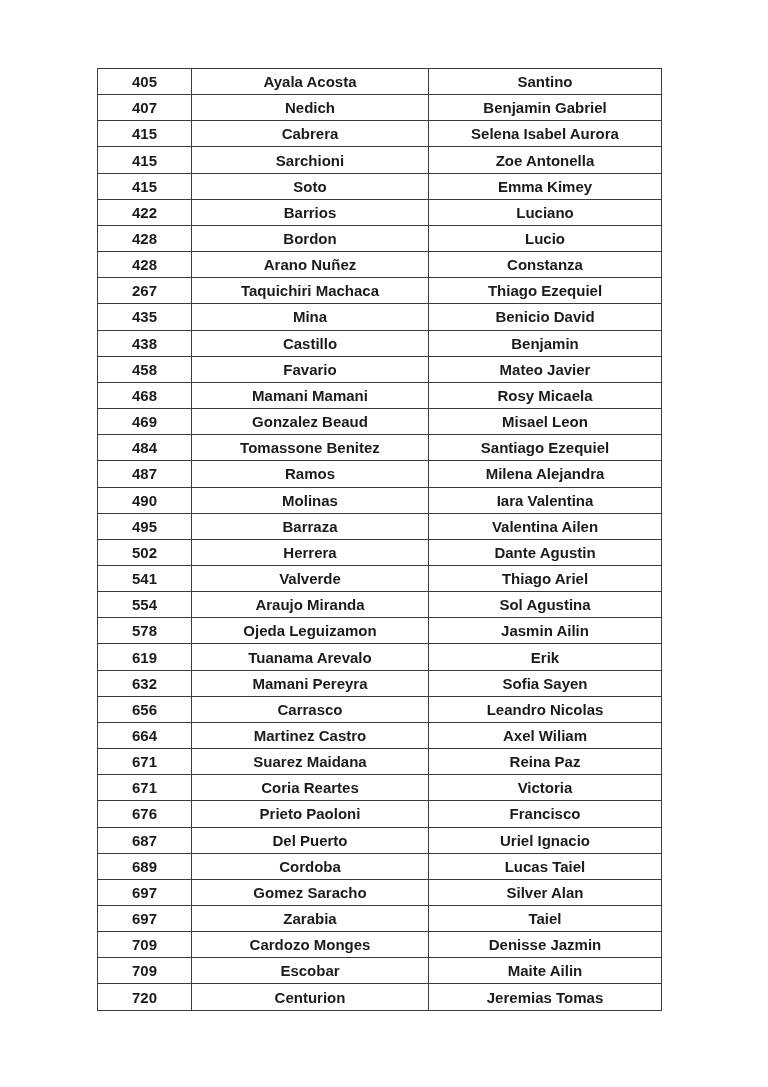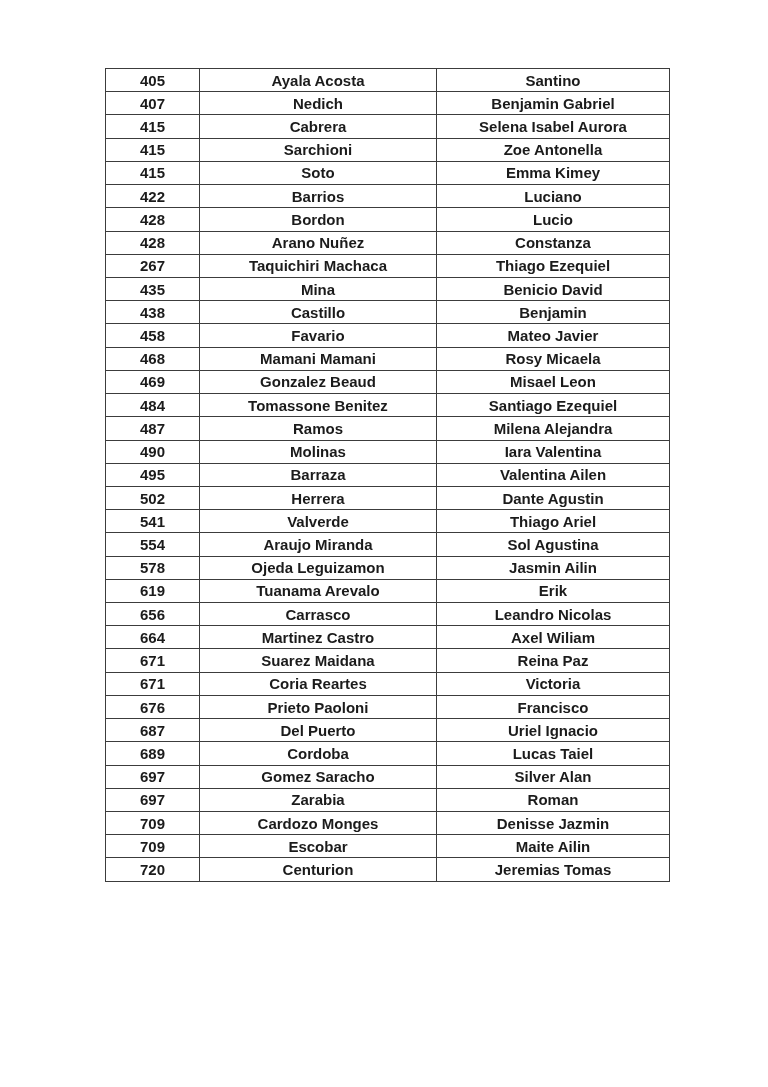--- a/index.html
+++ b/index.html
@@ -14,24 +14,24 @@
     font-family: "Liberation Sans", sans-serif;
   }
   .page {
     position: relative;
     width: 768px;
     height: 1087px;
     background: #ffffff;
   }
   table.roster {
     position: absolute;
-    left: 105px;
+    left: 97px;
     top: 68px;
     width: 564px;
-    height: 814px;
+    height: 943px;
     border-collapse: collapse;
     table-layout: fixed;
   }
   table.roster td {
     border: 1.5px solid #3c3c3c;
     padding: 0 4px;
     text-align: center;
     vertical-align: middle;
     font-family: "Liberation Sans", sans-serif;
     font-weight: 700;
@@ -164,20 +164,25 @@
           <td>578</td>
           <td>Ojeda Leguizamon</td>
           <td>Jasmin Ailin</td>
         </tr>
         <tr>
           <td>619</td>
           <td>Tuanama Arevalo</td>
           <td>Erik</td>
         </tr>
         <tr>
+          <td>632</td>
+          <td>Mamani Pereyra</td>
+          <td>Sofia Sayen</td>
+        </tr>
+        <tr>
           <td>656</td>
           <td>Carrasco</td>
           <td>Leandro Nicolas</td>
         </tr>
         <tr>
           <td>664</td>
           <td>Martinez Castro</td>
           <td>Axel Wiliam</td>
         </tr>
         <tr>
@@ -206,21 +211,21 @@
           <td>Lucas Taiel</td>
         </tr>
         <tr>
           <td>697</td>
           <td>Gomez Saracho</td>
           <td>Silver Alan</td>
         </tr>
         <tr>
           <td>697</td>
           <td>Zarabia</td>
-          <td>Roman</td>
+          <td>Taiel</td>
         </tr>
         <tr>
           <td>709</td>
           <td>Cardozo Monges</td>
           <td>Denisse Jazmin</td>
         </tr>
         <tr>
           <td>709</td>
           <td>Escobar</td>
           <td>Maite Ailin</td>

